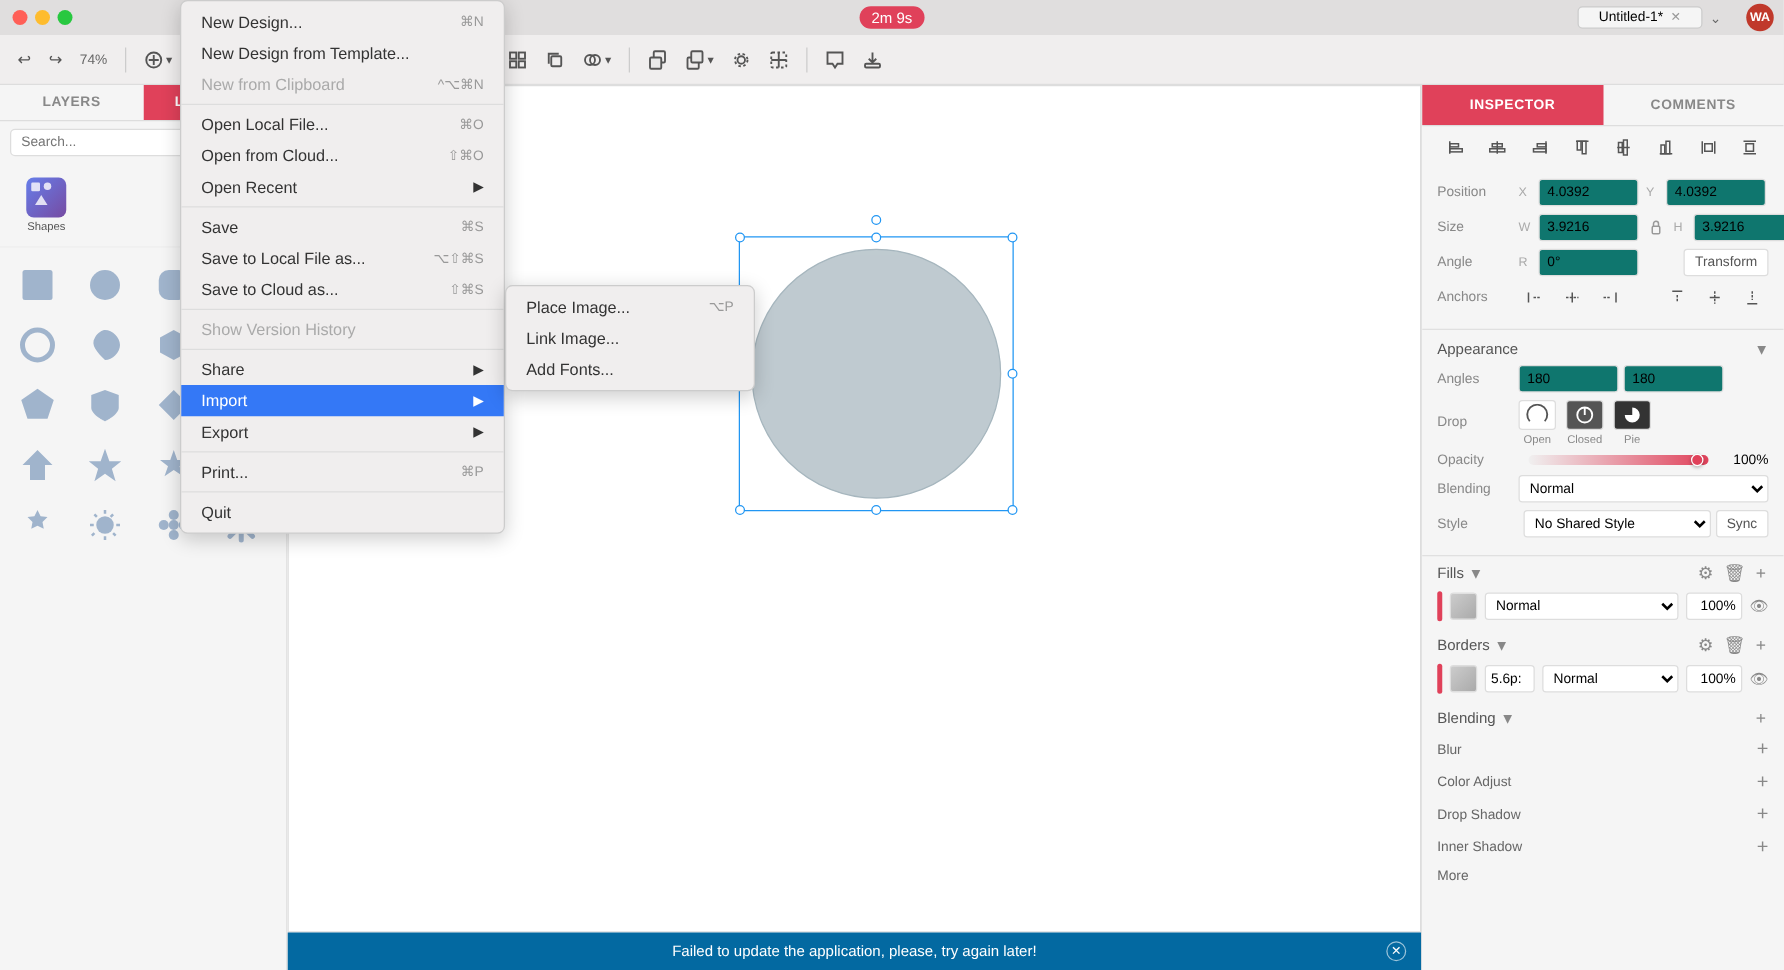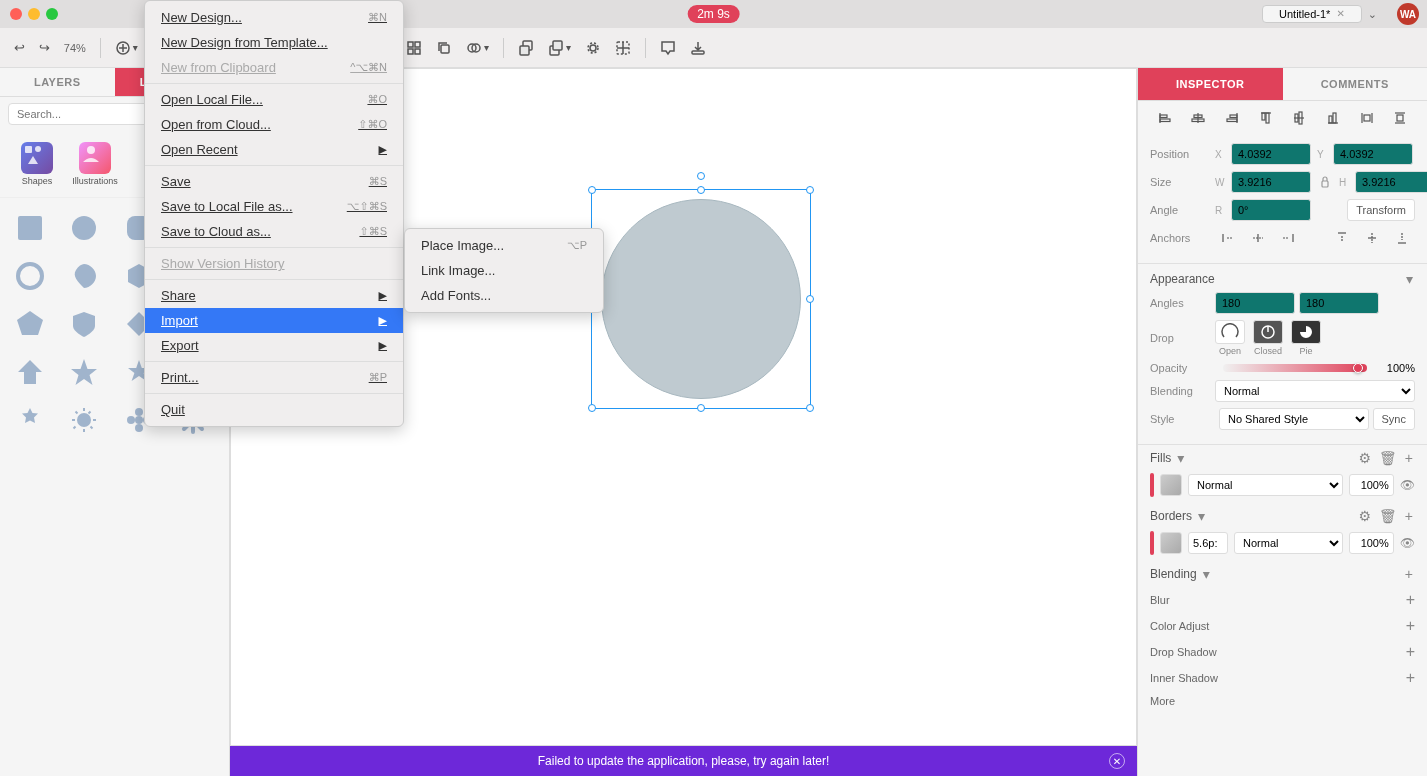--- a/index.html
+++ b/index.html
@@ -44,34 +44,34 @@
     
     .main-layout { display: flex; height: calc(776px - 68px); }
 
     
     .left-panel { width: 230px; background: #f5f5f5; border-right: 1px solid #ddd; display: flex; flex-direction: column; }
     .left-panel-tabs { display: flex; border-bottom: 1px solid #ddd; }
     .left-tab { flex: 1; padding: 8px 0; text-align: center; font-size: 11px; font-weight: 600; color: #888; cursor: pointer; letter-spacing: 0.5px; }
     .left-tab.active { color: white; background: #e0415a; }
     .search-bar { padding: 6px 8px; }
     .search-input { width: 100%; padding: 4px 8px; border: 1px solid #ddd; border-radius: 4px; font-size: 11px; background: white; }
-    .library-icons { display: flex; gap: 8px; padding: 8px 12px; border-bottom: 1px solid #eee; }
+    .library-icons { display: flex; gap: 8px; padding: 8px 12px; border-bottom: 1px solid #eee; justify-content: space-between; }
     .lib-icon { width: 50px; height: 50px; border-radius: 8px; display: flex; flex-direction: column; align-items: center; justify-content: center; gap: 2px; font-size: 9px; color: #555; }
     .lib-icon-img { width: 32px; height: 32px; border-radius: 6px; }
     .shapes-bg { background: linear-gradient(135deg, #667eea, #764ba2); }
     .illustrations-bg { background: linear-gradient(135deg, #f093fb, #f5576c); }
 
     .shapes-grid { display: grid; grid-template-columns: repeat(4, 1fr); gap: 4px; padding: 8px; overflow-y: auto; }
     .shape-item { width: 44px; height: 44px; display: flex; align-items: center; justify-content: center; cursor: pointer; }
     .shape-item svg { width: 32px; height: 32px; fill: #a0b4cc; }
 
     
     .canvas-area { flex: 1; background: #e8e8e8; position: relative; overflow: hidden; }
     .canvas-content { position: absolute; top: 50px; left: 50px; right: 0; bottom: 30px; background: white; border: 1px solid #ddd; }
-    .status-bar { position: absolute; bottom: 0; left: 0; right: 0; height: 30px; background: #6d28d9; display: flex; align-items: center; justify-content: center; color: white; font-size: 12px; }
+    .status-bar { position: absolute; bottom: 0; left: 0; right: 0; height: 30px; background: #0369a1; display: flex; align-items: center; justify-content: center; color: white; font-size: 12px; }
     .status-close { position: absolute; right: 12px; width: 16px; height: 16px; border-radius: 50%; border: 1px solid rgba(255,255,255,0.6); display: flex; align-items: center; justify-content: center; color: white; font-size: 10px; cursor: pointer; }
 
     
     .selected-shape-container { position: absolute; top: 120px; left: 360px; width: 220px; height: 240px; }
     .selection-box { position: absolute; top: 0; left: 0; width: 220px; height: 220px; border: 1px solid #2196F3; }
     .handle { position: absolute; width: 8px; height: 8px; border: 1px solid #2196F3; background: white; border-radius: 50%; transform: translate(-50%, -50%); }
     .shape-oval { position: absolute; top: 10px; left: 10px; width: 200px; height: 200px; border-radius: 50%; background: #b0bec5; border: 1px solid #90a4ae; opacity: 0.8; }
 
     
     .right-panel { width: 290px; background: #f5f5f5; border-left: 1px solid #ddd; display: flex; flex-direction: column; overflow-y: auto; }
@@ -119,21 +119,21 @@
 
     .border-color-swatch { width: 22px; height: 22px; border-radius: 3px; border: 1px solid #ddd; background: linear-gradient(135deg, #ccc, #aaa); cursor: pointer; }
     .border-size { width: 40px; height: 22px; border: 1px solid #ddd; border-radius: 3px; background: white; font-size: 11px; padding: 0 4px; }
 
     .effects-item { display: flex; align-items: center; justify-content: space-between; padding: 4px 12px; }
     .effects-item-label { font-size: 11px; color: #666; }
     .effects-add-btn { background: none; border: none; cursor: pointer; color: #888; font-size: 16px; }
 
     
     .context-menu { position: absolute; top: 0; left: 144px; width: 260px; background: #f0eeee; border: 1px solid #ccc; border-radius: 6px; box-shadow: 0 4px 16px rgba(0,0,0,0.2); z-index: 1000; padding: 4px 0; }
-    .menu-item { padding: 5px 16px; font-size: 13px; color: #333; display: flex; align-items: center; justify-content: space-between; cursor: pointer; text-decoration: underline; }
+    .menu-item { padding: 5px 16px; font-size: 13px; color: #333; display: flex; align-items: center; justify-content: space-between; cursor: pointer; }
     .menu-item:hover, .menu-item.active { background: #3478f6; color: white; }
     .menu-item.disabled { color: #aaa; cursor: default; }
     .menu-shortcut { font-size: 11px; color: #999; }
     .menu-arrow { font-size: 11px; }
     .menu-separator { height: 1px; background: #ddd; margin: 3px 0; }
 
     
     .submenu { position: absolute; top: 228px; left: 404px; width: 200px; background: #f0eeee; border: 1px solid #ccc; border-radius: 6px; box-shadow: 0 4px 16px rgba(0,0,0,0.2); z-index: 1001; padding: 4px 0; }
     .submenu-item { padding: 5px 16px; font-size: 13px; color: #333; display: flex; align-items: center; justify-content: space-between; cursor: pointer; }
     .submenu-shortcut { font-size: 11px; color: #999; }

